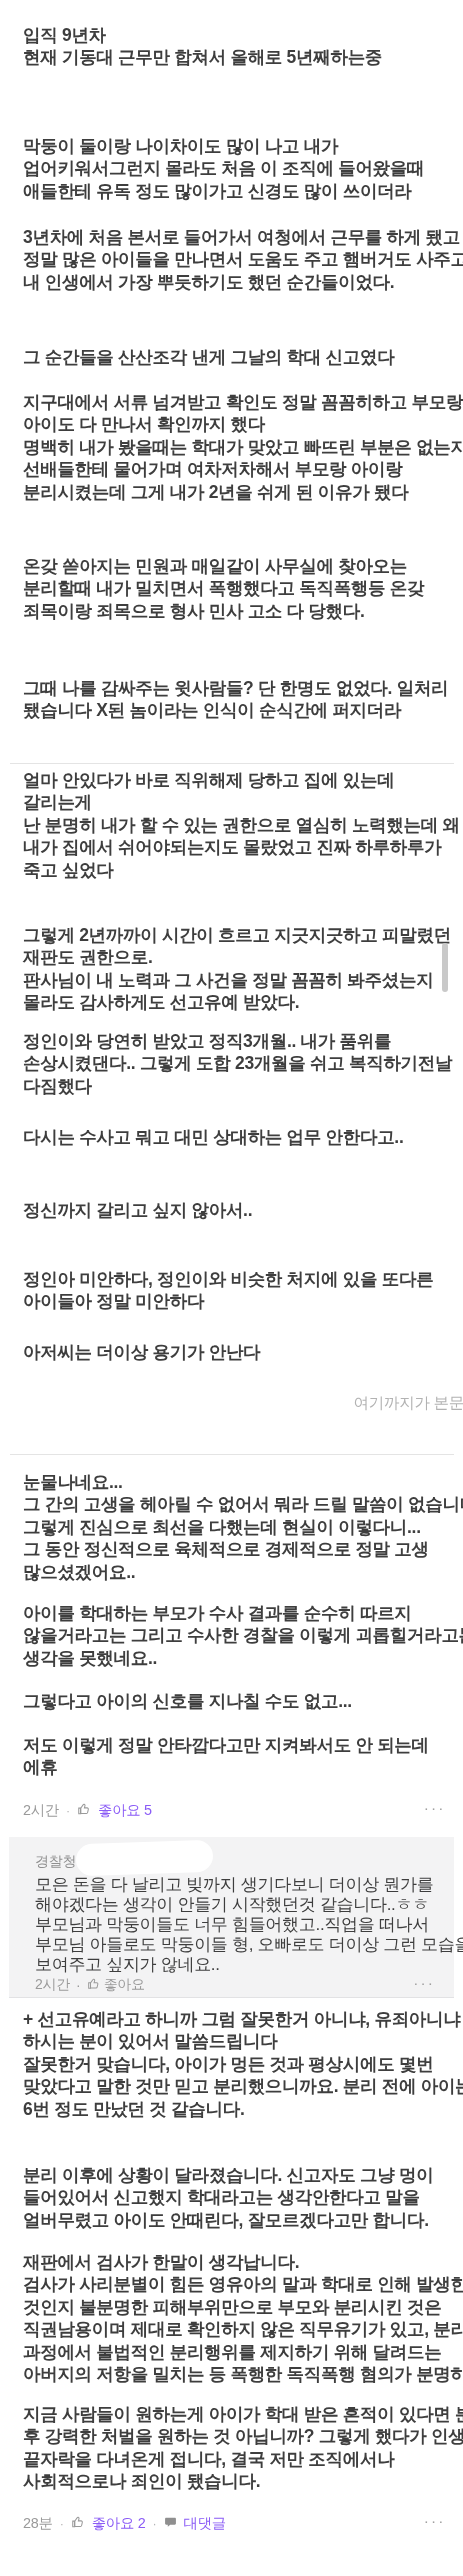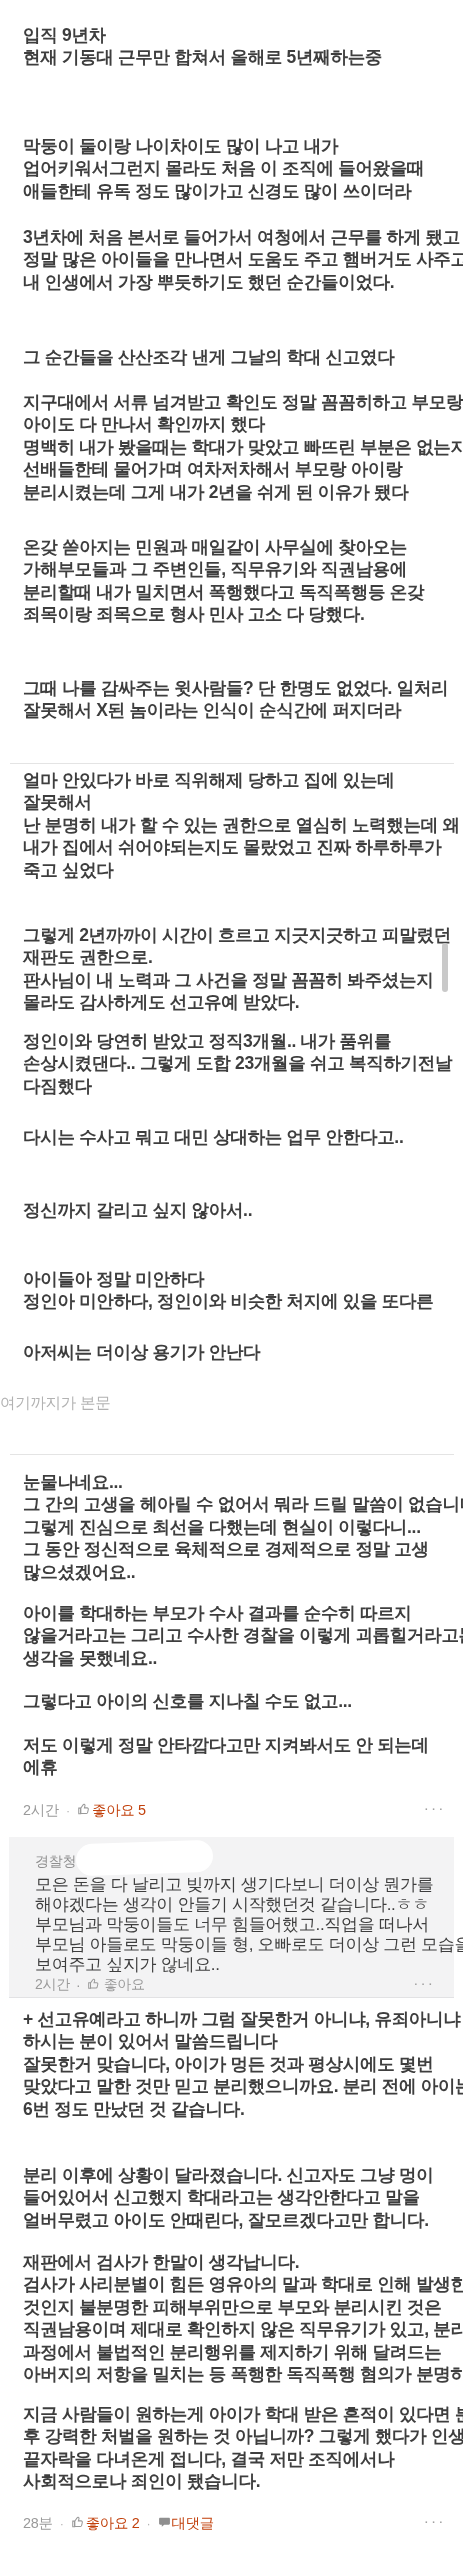--- a/index.html
+++ b/index.html
@@ -3,24 +3,24 @@
 <meta charset="utf-8">
 <style>
   html,body{margin:0;padding:0;background:#ffffff;}
   #screen{
     position:relative;width:464px;height:3243px;background:#ffffff;overflow:hidden;
     font-family:"Liberation Sans","DejaVu Sans",sans-serif;
   }
   .p{position:absolute;left:23px;font-weight:bold;}
   .body .ln{font-size:17.5px;line-height:22.4px;color:#3e3e3e;letter-spacing:-0.3px;white-space:nowrap;}
   .divider{position:absolute;left:10.3px;width:444px;height:1px;background:#e4e4e4;}
-  .endmark{position:absolute;left:0;width:100%;text-align:left;font-size:15.5px;color:#b2b2b2;letter-spacing:-0.3px;}
+  .endmark{position:absolute;left:0;width:100%;text-align:right;font-size:15.5px;color:#b2b2b2;letter-spacing:-0.3px;}
   .meta{position:absolute;left:23px;display:flex;align-items:center;gap:7.2px;font-size:14.4px;color:#9a9a9a;letter-spacing:-0.3px;}
   .meta .dot{color:#b5b5b5;font-size:12.4px;}
-  .meta .act{display:flex;align-items:center;gap:1px;color:#c2410c;}
+  .meta .act{display:flex;align-items:center;gap:7px;color:#8b5cf6;}
   .more{position:absolute;right:18.5px;font-size:15.5px;color:#a0a0a0;letter-spacing:2.1px;white-space:nowrap;}
   .graybox{position:absolute;left:9.3px;width:445px;background:#f3f3f4;}
   #box1{border-bottom:1px solid #e2e2e4;}
   .boxorg{position:absolute;left:35px;font-size:14px;color:#8f8f8f;letter-spacing:-0.3px;}
   .blob{position:absolute;left:76px;top:1842px;width:137px;height:32px;background:#ffffff;border-radius:17.5px;transform:rotate(-2deg);}
   .boxtext{position:absolute;left:35px;}
   .boxtext .ln{font-size:17px;line-height:20px;color:#3e3e3e;letter-spacing:-0.3px;white-space:nowrap;}
   .boxmeta{position:absolute;left:35px;font-size:14px;color:#9a9a9a;display:flex;align-items:center;gap:6.2px;letter-spacing:-0.3px;}
   .scrollbar{position:absolute;left:442px;top:943px;width:6.2px;height:49px;background:#c9c9c9;border-radius:3.1px;}
   .icn{display:inline-block;vertical-align:middle;}
@@ -47,36 +47,35 @@
   <div class="p body" style="top:346px">
     <div class="ln">그 순간들을 산산조각 낸게 그날의 학대 신고였다</div>
   </div>
   <div class="p body" style="top:391px">
     <div class="ln">지구대에서 서류 넘겨받고 확인도 정말 꼼꼼히하고 부모랑</div>
     <div class="ln">아이도 다 만나서 확인까지 했다</div>
     <div class="ln">명백히 내가 봤을때는 학대가 맞았고 빠뜨린 부분은 없는지</div>
     <div class="ln">선배들한테 물어가며 여차저차해서 부모랑 아이랑</div>
     <div class="ln">분리시켰는데 그게 내가 2년을 쉬게 된 이유가 됐다</div>
   </div>
-  <div class="p body" style="top:536px">
+  <div class="p body" style="top:555px">
     <div class="ln">온갖 쏟아지는 민원과 매일같이 사무실에 찾아오는</div>
-    <div class="ln">가해부모들과 그 주변인들, 직무유기와 직권남용에</div>
     <div class="ln">분리할때 내가 밀치면서 폭행했다고 독직폭행등 온갖</div>
     <div class="ln">죄목이랑 죄목으로 형사 민사 고소 다 당했다.</div>
   </div>
   <div class="p body" style="top:677px">
     <div class="ln">그때 나를 감싸주는 윗사람들? 단 한명도 없었다. 일처리</div>
-    <div class="ln">잘못해서 X된 놈이라는 인식이 순식간에 퍼지더라</div>
+    <div class="ln">됐습니다 X된 놈이라는 인식이 순식간에 퍼지더라</div>
   </div>
 
   <div class="divider" style="top:763px"></div>
 
   <div class="p body" style="top:769px">
     <div class="ln">얼마 안있다가 바로 직위해제 당하고 집에 있는데</div>
-    <div class="ln">잘못해서</div>
+    <div class="ln">갈리는게</div>
     <div class="ln">난 분명히 내가 할 수 있는 권한으로 열심히 노력했는데 왜</div>
     <div class="ln">내가 집에서 쉬어야되는지도 몰랐었고 진짜 하루하루가</div>
     <div class="ln">죽고 싶었다</div>
   </div>
   <div class="p body" style="top:924px">
     <div class="ln">그렇게 2년까까이 시간이 흐르고 지긋지긋하고 피말렸던</div>
     <div class="ln">재판도 권한으로.</div>
     <div class="ln">판사님이 내 노력과 그 사건을 정말 꼼꼼히 봐주셨는지</div>
     <div class="ln">몰라도 감사하게도 선고유예 받았다.</div>
   </div>
@@ -85,22 +84,22 @@
     <div class="ln">손상시켰댄다.. 그렇게 도합 23개월을 쉬고 복직하기전날</div>
     <div class="ln">다짐했다</div>
   </div>
   <div class="p body" style="top:1126px">
     <div class="ln">다시는 수사고 뭐고 대민 상대하는 업무 안한다고..</div>
   </div>
   <div class="p body" style="top:1199px">
     <div class="ln">정신까지 갈리고 싶지 않아서..</div>
   </div>
   <div class="p body" style="top:1268px">
+    <div class="ln">정인아 미안하다, 정인이와 비슷한 처지에 있을 또다른</div>
     <div class="ln">아이들아 정말 미안하다</div>
-    <div class="ln">정인아 미안하다, 정인이와 비슷한 처지에 있을 또다른</div>
   </div>
   <div class="p body" style="top:1341px">
     <div class="ln">아저씨는 더이상 용기가 안난다</div>
   </div>
 
   <div class="endmark" style="top:1393px">여기까지가 본문</div>
 
   <div class="scrollbar"></div>
 
   <div class="divider" style="top:1454px"></div>

